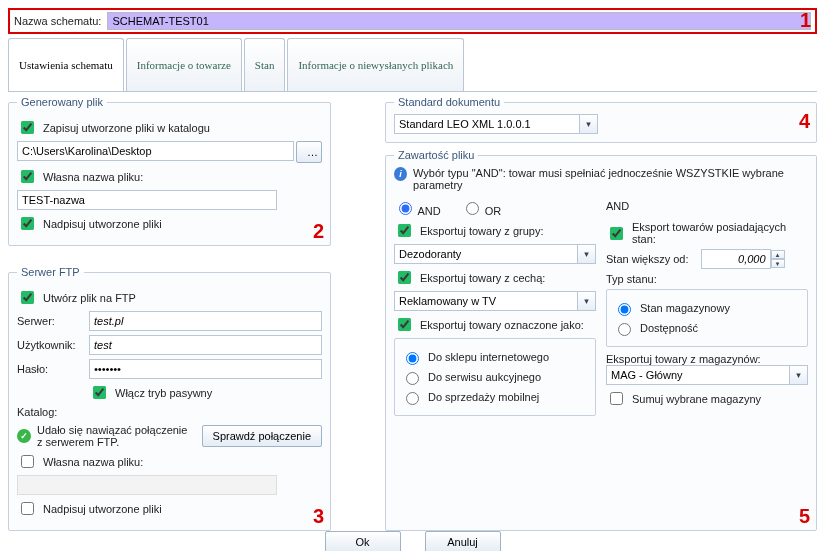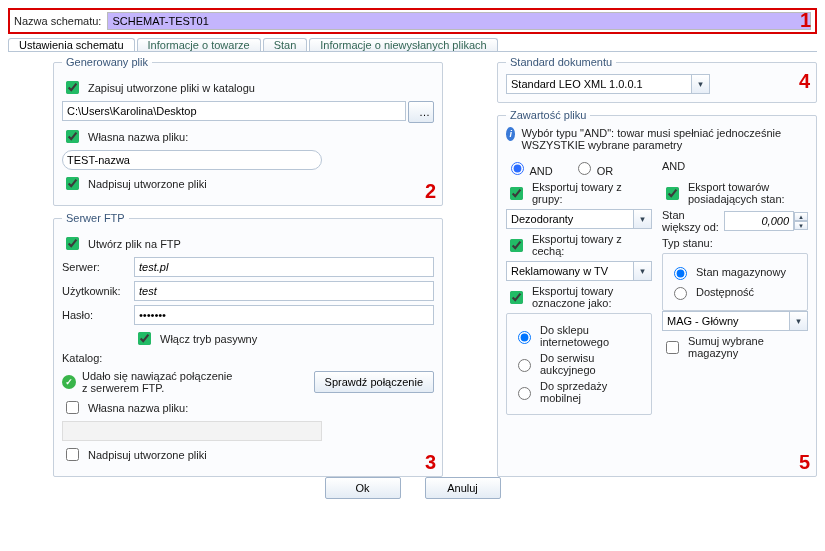--- a/index.html
+++ b/index.html
@@ -1,24 +1,24 @@
 <!DOCTYPE html>
 <html><head>
 <meta charset="utf-8">
 <style>
   * { box-sizing: border-box; font-family: Tahoma, Arial, sans-serif; font-size: 11px; }
   body { margin: 0; padding: 8px; background: #fff; color: #222; }
   .topbar { display: flex; align-items: center; gap: 6px; border: 2px solid #d80000; padding: 2px 4px; position: relative; margin-bottom: 4px; }
   .topbar input { flex: 1; height: 18px; border: 1px solid #bbb; padding: 1px 4px; background:#c4b5fd; }
   .topbar .callout { position: absolute; right: 4px; top: -1px; color: #d80000; font-size: 20px; font-weight: bold; }
   .tabs { display: flex; border-bottom: 1px solid #b8c6d6; margin-bottom: 4px; }
-  .tab { padding: 0 10px; border: 1px solid #b8c6d6; border-bottom: none; background: linear-gradient(#fff,#eef2f7); margin-right: 2px; border-radius: 3px 3px 0 0; cursor: default; color:#365; }
+  .tab { padding: 20px 10px; border: 1px solid #b8c6d6; border-bottom: none; background: linear-gradient(#fff,#eef2f7); margin-right: 2px; border-radius: 3px 3px 0 0; cursor: default; color:#365;font-family:Liberation Serif, serif; }
   .tab.active { background: #fff; color:#000; }
   .cols { display: flex; gap: 6px; }
-  .left { width: 390px; display:flex; flex-direction:column; gap:6px;margin-left:45px; }
+  .left { width: 323px; display:flex; flex-direction:column; gap:20px; }
   .right { flex:1; display:flex; flex-direction:column; gap:6px;padding-left:48px; }
   fieldset.group { border:1px solid #c6d0dc; border-radius:2px; padding:6px 8px 8px; margin:0; background:#fbfcfe; position:relative; }
   fieldset.group legend { padding:0 4px; color:#3a577a; font-weight:normal; }
   .redbox { border:2px solid #d80000; }
   .callnum { position:absolute; right:6px; bottom:2px; color:#d80000; font-size:20px; font-weight:bold; }
   .chk { display:flex; align-items:center; gap:6px; margin:4px 0; }
   .chk input[type=checkbox]{ width:13px; height:13px; accent-color:#2b6; }
   .txt { width:100%; height:20px; border:1px solid #b8c6d6; background:#fff; padding:1px 4px; }
   .row { display:flex; align-items:center; gap:6px; margin:4px 0; }
   .row label { width:66px; }
@@ -71,21 +71,21 @@
           <span>Zapisuj utworzone pliki w katalogu</span>
         </label>
       <div class="pathrow">
         <input class="txt" value="C:\Users\Karolina\Desktop" style="">
         <button class="btn browse">…</button>
       </div>
       <label class="chk">
           <input type="checkbox" checked="" style="">
           <span>Własna nazwa pliku:</span>
         </label>
-      <input class="txt" style="width: 260px; border-radius: 10px;" value="TEST-nazwa">
+      <input class="txt" style="width: 260px;" value="TEST-nazwa">
       <label class="chk">
           <input type="checkbox" checked="" style="">
           <span>Nadpisuj utworzone pliki</span>
         </label>
       <span class="callnum">2</span>
     </fieldset>
 
     <fieldset class="group redbox">
       <legend>Serwer FTP</legend>
       <label class="chk">
@@ -181,41 +181,42 @@
                 <span>Do sprzedaży mobilnej</span>
               </label>
           </div>
         </div>
         <div>
           <div style="height:22px;display:flex;align-items:center">AND</div>
           <label class="chk">
               <input type="checkbox" checked="" style="">
               <span>Eksport towarów posiadających stan:</span>
             </label>
-          <div class="row" style="gap:4px">
+          <div class="row" style="gap:12px">
             <span>Stan większy od:</span>
             <div class="spin">
               <input class="txt" value="0,000" style="">
               <div class="ud">
                   <span>▴</span>
                   <span>▾</span>
                 </div>
             </div>
           </div>
           <div style="margin-top:4px">Typ stanu:</div>
           <div class="inner-group">
             <label class="chk">
                 <input type="radio" name="st" checked="" style="">
                 <span>Stan magazynowy</span>
               </label>
             <label class="chk">
                 <input type="radio" name="st" style="">
                 <span>Dostępność</span>
               </label>
           </div>
+          <div style="margin-top:6px">Eksportuj towary z magazynów:</div>
           <div class="select"><input class="txt" value="MAG - Główny" style=""><span class="arrow">▾</span></div>
           <label class="chk">
               <input type="checkbox" style="">
               <span>Sumuj wybrane magazyny</span>
             </label>
         </div>
       </div>
       <span class="callnum">5</span>
     </fieldset>
   </div>

